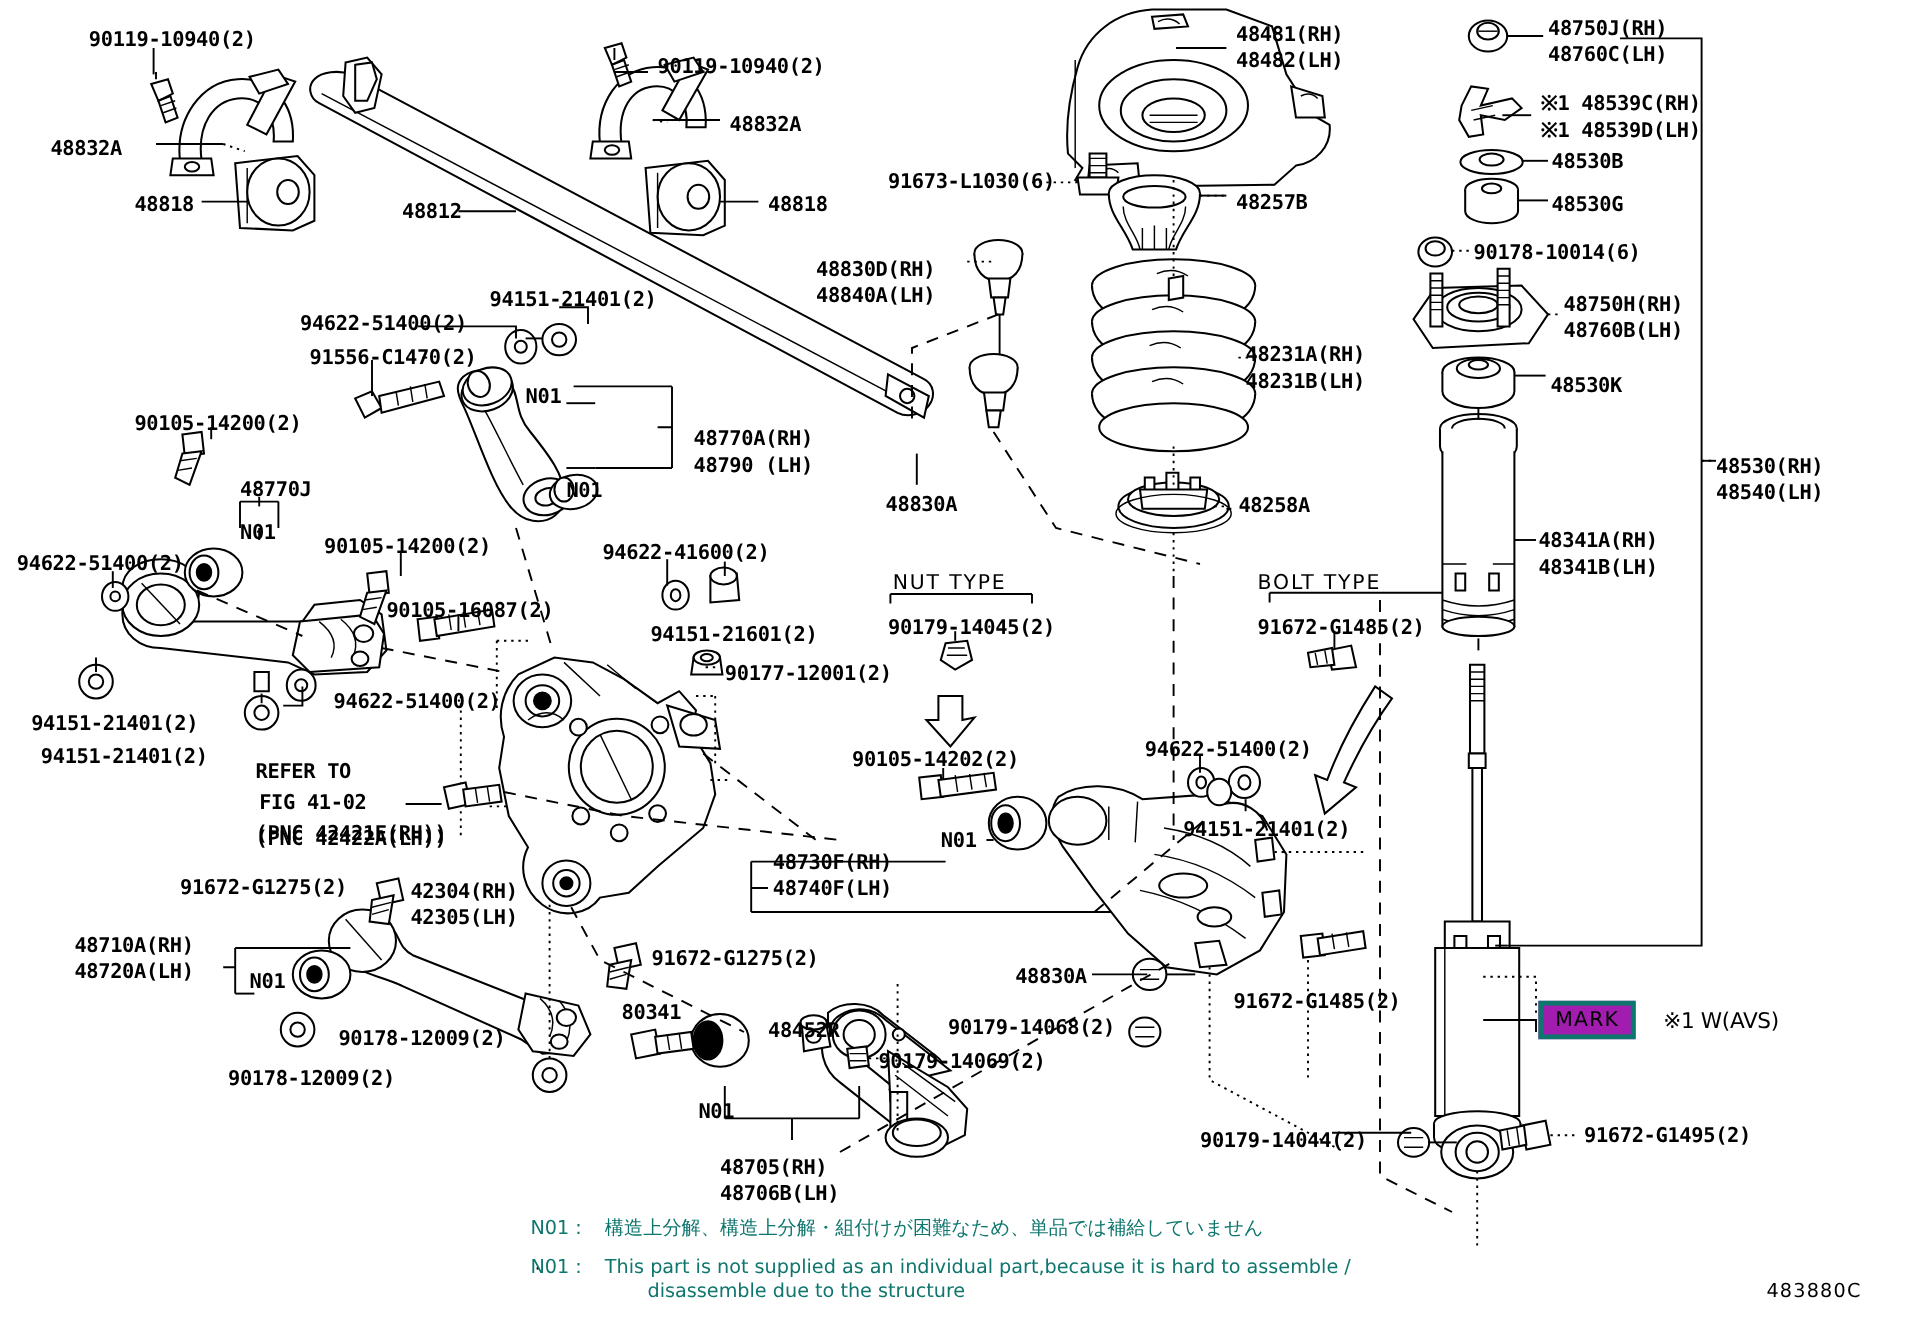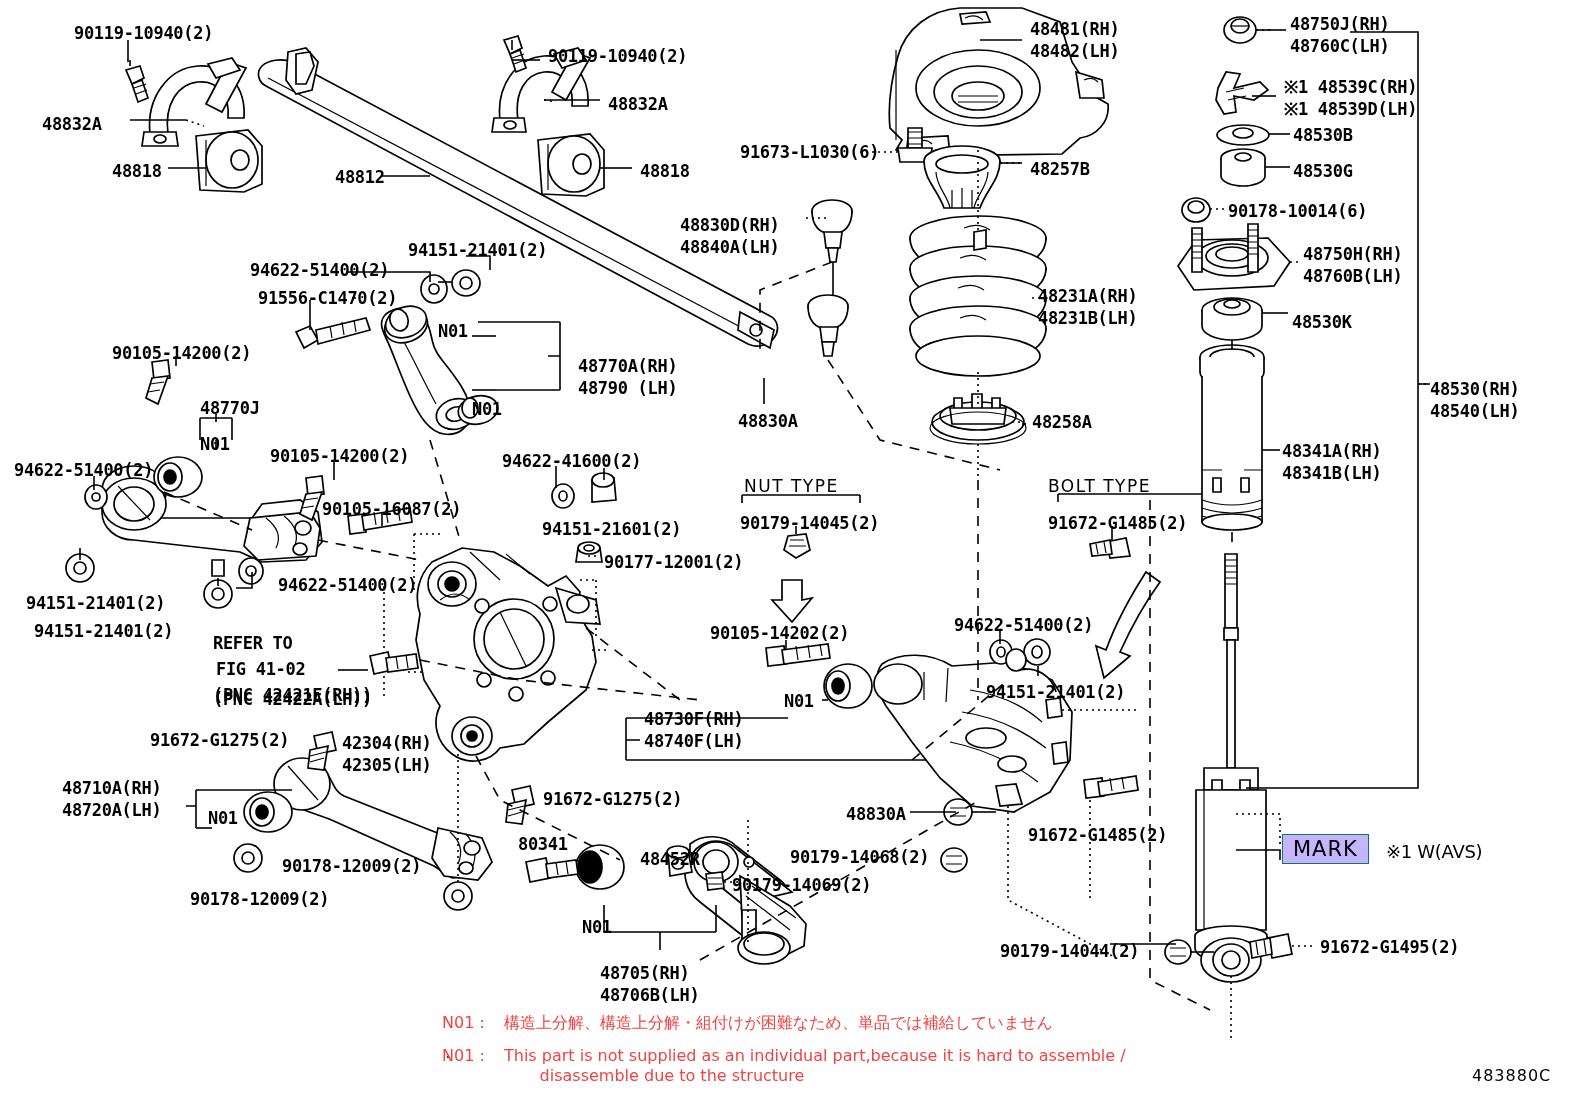--- a/index.html
+++ b/index.html
@@ -18,31 +18,31 @@
     line-height:1.30;
     color:#000;
     white-space:pre;
     letter-spacing:-0.3px;
   }
   .lbl.thin{font-weight:normal;font-family:"DejaVu Sans","Liberation Sans",sans-serif;}
   .note{
     position:absolute;
     font-family:"DejaVu Sans","Liberation Sans",sans-serif;
     font-size:16px;
-    color:#ef4444;
+    color:#0f766e;
     white-space:pre;
     line-height:1.25;
   }
   .boxlbl{
     position:absolute;
-    border:1px solid #0f766e;
+    border:4px solid #0f766e;
     font-family:"DejaVu Sans","Liberation Sans",sans-serif;
-    font-size:21px;
+    font-size:17px;
     padding:2px 10px;
-    background:#c4b5fd;
+    background:#a21caf;
     color:#000;
     letter-spacing:1px;
   }
   .typehdr{
     position:absolute;
     font-family:"DejaVu Sans","Liberation Sans",sans-serif;
     font-size:17px;
     letter-spacing:1.5px;
     color:#000;
     white-space:pre;

